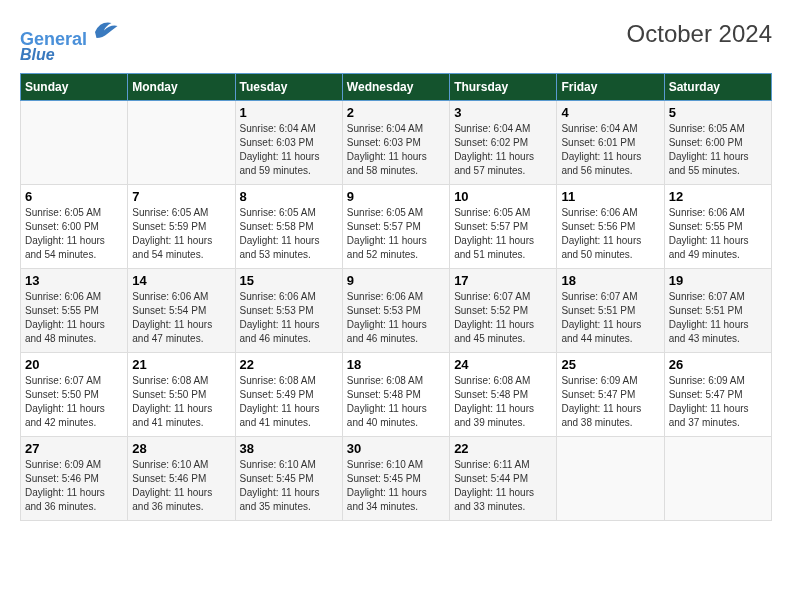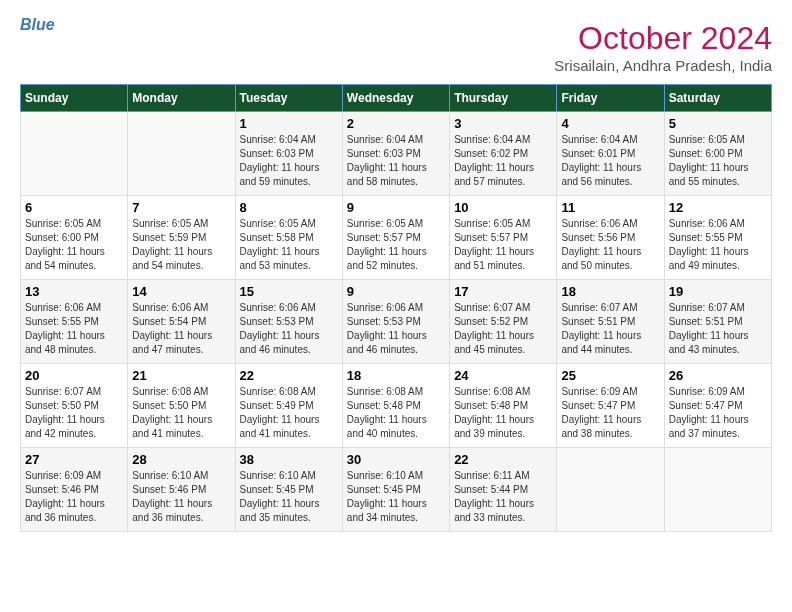--- a/index.html
+++ b/index.html
@@ -33,22 +33,22 @@
     .logo-bird {
       width: 30px;
       height: 30px;
       margin-left: 2px;
       margin-top: -5px;
     }
     .title-area {
       text-align: right;
     }
     .month-title {
-      font-size: 32px;
-      color: #be185d;
+      font-size: 24px;
+      color: #404040;
       font-weight: normal;
     }
     .location {
       font-size: 15px;
       color: #555;
     }
     table {
       width: 100%;
       border-collapse: collapse;
       font-size: 10.5px;
@@ -93,26 +93,30 @@
     .empty-cell {
       background: #f9f9f9;
     }
   </style>
 </head>
 <body>
 
 <div class="header">
   <div class="logo">
     <div>
+      <div class="logo-text">
+        <span>General</span><svg class="logo-bird" viewBox="0 0 40 35" xmlns="http://www.w3.org/2000/svg">
+          <path d="M8,20 Q15,5 30,8 Q22,12 20,18 Q28,10 38,12 Q30,18 25,22 Q18,28 10,28 Z" fill="#3a7abf"></path>
+        </svg>
+      </div>
       <div class="logo-text" style="color:#3a7abf; font-size:16px; margin-top:-4px;font-style:italic;">Blue</div>
     </div>
   </div>
   <div class="title-area">
     <div class="month-title">October 2024</div>
-    <div class="location">Srisailain, Andhra Pradesh, India</div>
   </div>
 </div>
 
 <table>
   <thead>
     <tr>
     <th>Sunday</th>
         <th>Monday</th>
         <th>Tuesday</th>
         <th>Wednesday</th>

